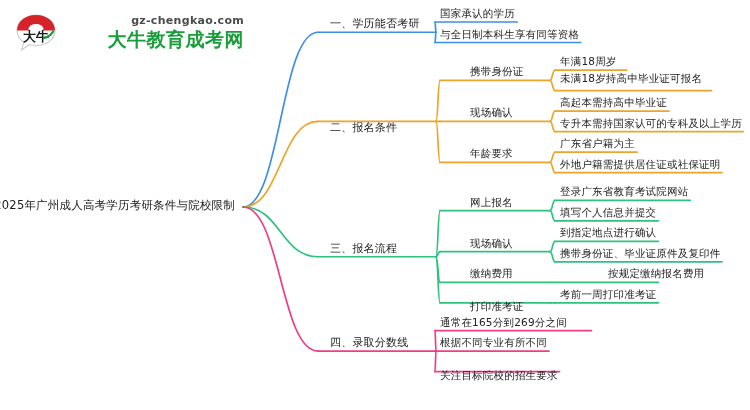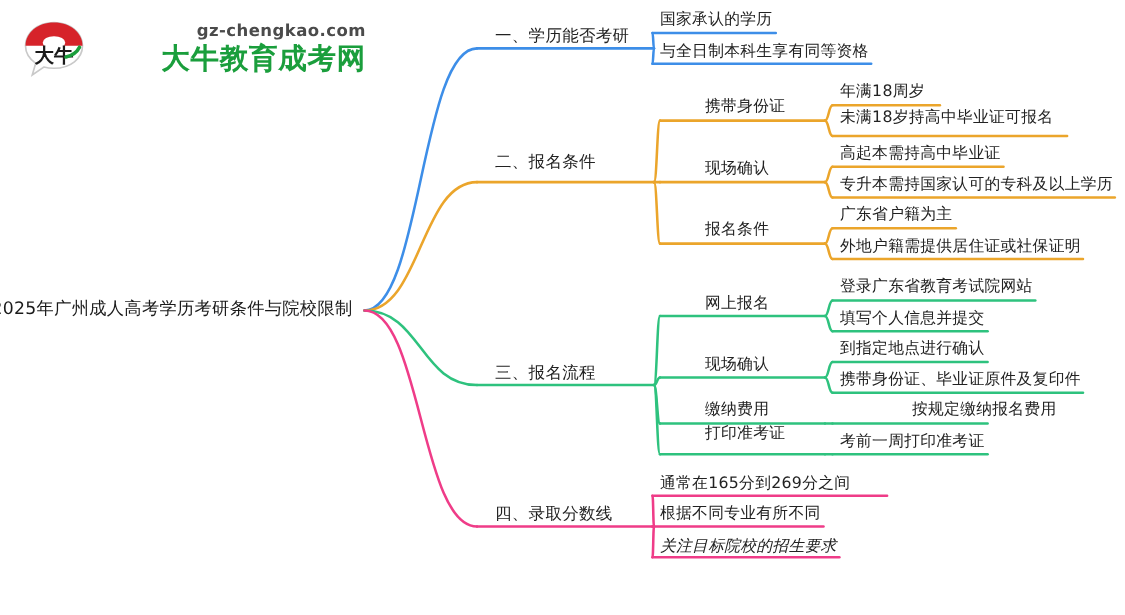--- a/index.html
+++ b/index.html
@@ -156,39 +156,39 @@
     <line x1="435" y1="330.525" x2="591.4" y2="330.525" stroke="#ef3c88" stroke-width="1.7" stroke-linecap="round"></line>
     <path d="M 436 351.025 C 435.5 351.025, 435.5 351.0249999999999, 435 351.0249999999999" stroke="#ef3c88" stroke-width="1.7" fill="none" stroke-linecap="round"></path>
     <line x1="435" y1="351.0249999999999" x2="549" y2="351.0249999999999" stroke="#ef3c88" stroke-width="1.7" stroke-linecap="round"></line>
     <path d="M 436 351.025 C 435.5 351.025, 435.5 371.5249999999999, 435 371.5249999999999" stroke="#ef3c88" stroke-width="1.7" fill="none" stroke-linecap="round"></path>
     <line x1="435" y1="371.5249999999999" x2="559.6" y2="371.5249999999999" stroke="#ef3c88" stroke-width="1.7" stroke-linecap="round"></line>
   </svg>
 <div id="labels-layer">
     <div class="node-label branch-label" style="left: 330px; top: 17.25px;">一、学历能否考研</div>
     <div class="node-label leaf-label" style="left: 440px; top: 7px;">国家承认的学历</div>
     <div class="node-label leaf-label" style="left: 440px; top: 27.5px; text-align: right;">与全日制本科生享有同等资格</div>
-    <div class="node-label branch-label" style="left: 330px; top: 101px;">二、报名条件</div>
+    <div class="node-label branch-label" style="left: 330px; top: 121px;">二、报名条件</div>
     <div class="node-label sub-label" style="left: 470px; top: 65.425px;">携带身份证</div>
     <div class="node-label leaf-label" style="left: 560px; top: 55.175px;">年满18周岁</div>
     <div class="node-label leaf-label" style="left: 560px; top: 72px;">未满18岁持高中毕业证可报名</div>
     <div class="node-label sub-label" style="left: 470px; top: 106.425px;">现场确认</div>
     <div class="node-label leaf-label" style="left: 560px; top: 96.175px; text-align: center;">高起本需持高中毕业证</div>
     <div class="node-label leaf-label" style="left: 560px; top: 116.675px;">专升本需持国家认可的专科及以上学历</div>
-    <div class="node-label sub-label" style="left: 470px; top: 147.425px;">报名条件</div>
+    <div class="node-label sub-label" style="left: 470px; top: 147.425px;">年龄要求</div>
     <div class="node-label leaf-label" style="left: 560px; top: 137.175px;">广东省户籍为主</div>
     <div class="node-label leaf-label" style="left: 560px; top: 157.675px;">外地户籍需提供居住证或社保证明</div>
     <div class="node-label branch-label" style="left: 330px; top: 241.725px;">三、报名流程</div>
     <div class="node-label sub-label" style="left: 470px; top: 195.6px;">网上报名</div>
     <div class="node-label leaf-label" style="left: 560px; top: 185.35px;">登录广东省教育考试院网站</div>
     <div class="node-label leaf-label" style="left: 560px; top: 205.85px;">填写个人信息并提交</div>
     <div class="node-label sub-label" style="left: 470px; top: 236.6px;">现场确认</div>
     <div class="node-label leaf-label" style="left: 560px; top: 226.35px;">到指定地点进行确认</div>
     <div class="node-label leaf-label" style="left: 560px; top: 246.85px;">携带身份证、毕业证原件及复印件</div>
     <div class="node-label sub-label" style="left: 470px; top: 267.35px;">缴纳费用</div>
     <div class="node-label leaf-label" style="left: 560px; top: 267.35px; margin-left: 48px;">按规定缴纳报名费用</div>
-    <div class="node-label sub-label" style="left: 470px; top: 284px; font-family: Liberation Mono, monospace;">打印准考证</div>
+    <div class="node-label sub-label" style="left: 470px; top: 300px;">打印准考证</div>
     <div class="node-label leaf-label" style="left: 560px; top: 287.85px;">考前一周打印准考证</div>
     <div class="node-label branch-label" style="left: 330px; top: 336.025px;">四、录取分数线</div>
     <div class="node-label leaf-label" style="left: 440px; top: 315.525px;">通常在165分到269分之间</div>
     <div class="node-label leaf-label" style="left: 440px; top: 336.025px;">根据不同专业有所不同</div>
-    <div class="node-label leaf-label" style="left: 440px; top: 358px; font-style: italic;">关注目标院校的招生要求</div>
+    <div class="node-label leaf-label" style="left: 440px; top: 369px;">关注目标院校的招生要求</div>
     <div class="node-label root-label" style="left: auto; top: 199px; right: 515px;">2025年广州成人高考学历考研条件与院校限制</div>
   </div>
 
 </body></html>

